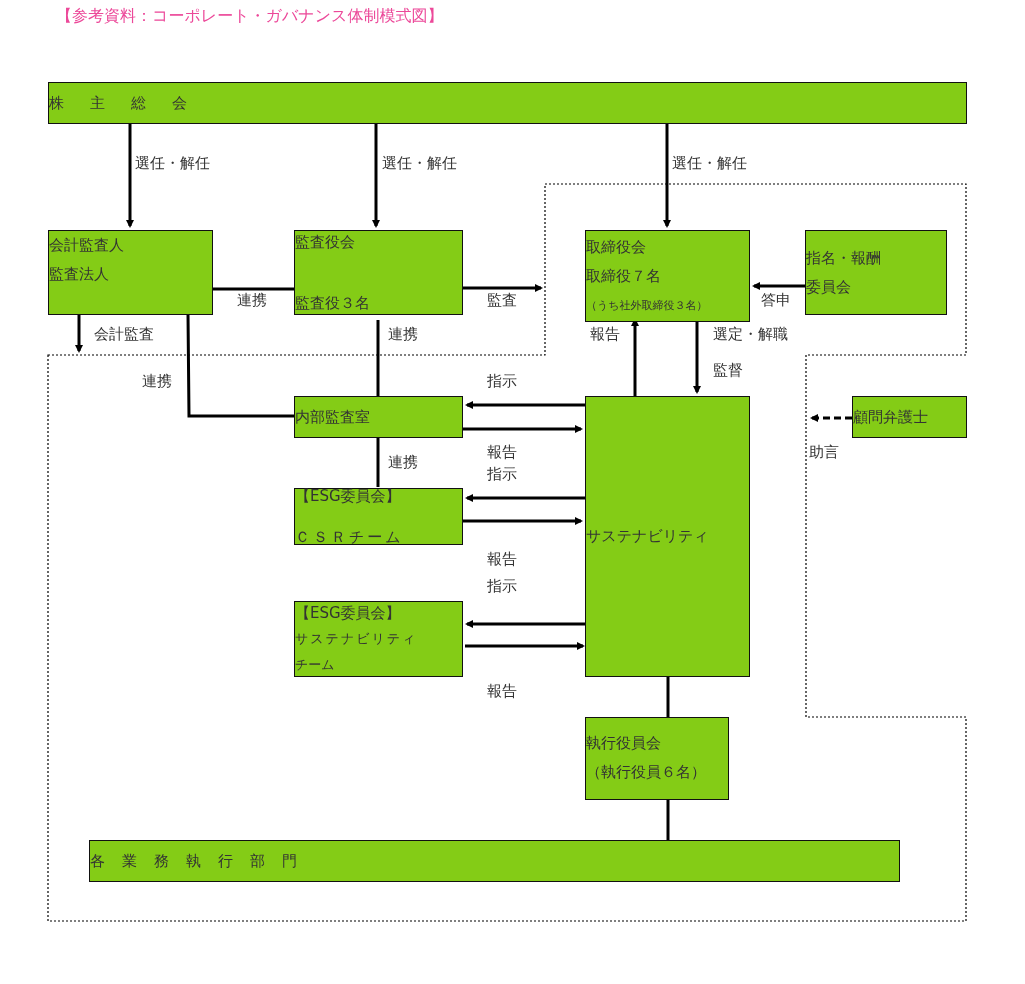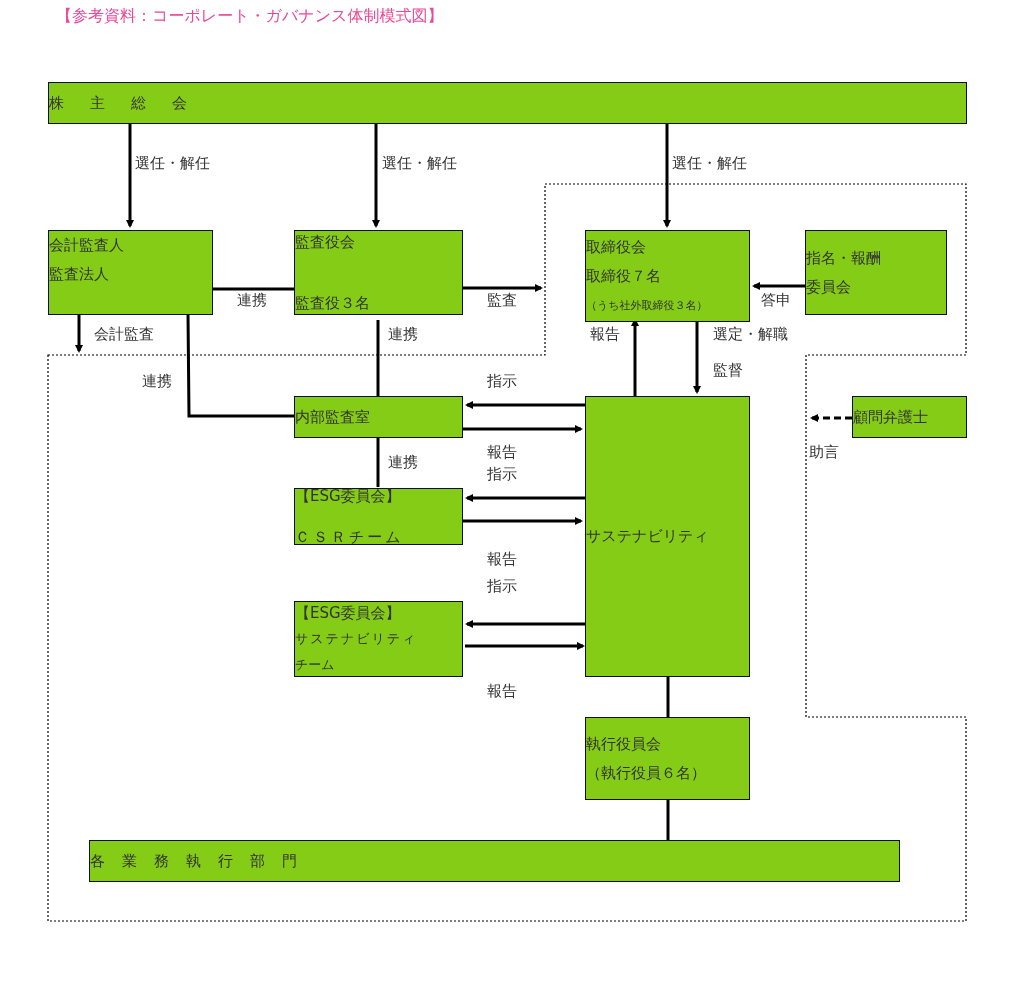--- a/index.html
+++ b/index.html
@@ -106,21 +106,21 @@
 <div class="box small" style="left:294px;top:601px;width:169px;height:76px;">
   <span style="font-size:15px;">【ESG委員会】</span>
   <span style="letter-spacing:2px;">サステナビリティ</span>
   <span>チーム</span>
 </div>
 
 <div class="box" style="left:585px;top:396px;width:165px;height:281px;">
   <span>サステナビリティ</span>
 </div>
 
-<div class="box" style="left:585px;top:717px;width:165px;height:83px;">
+<div class="box" style="left:585px;top:717px;width:144px;height:83px;font-family:Liberation Mono, monospace;">
   <span>執行役員会</span>
   <span>（執行役員６名）</span>
 </div>
 
 <div class="box" style="left:89px;top:840px;width:811px;height:42px;letter-spacing:17px;">
   <span>各業務執行部門</span>
 </div>
 
 <span class="lbl" style="left:135px;top:154px;">選任・解任</span>
 <span class="lbl" style="left:382px;top:154px;">選任・解任</span>

